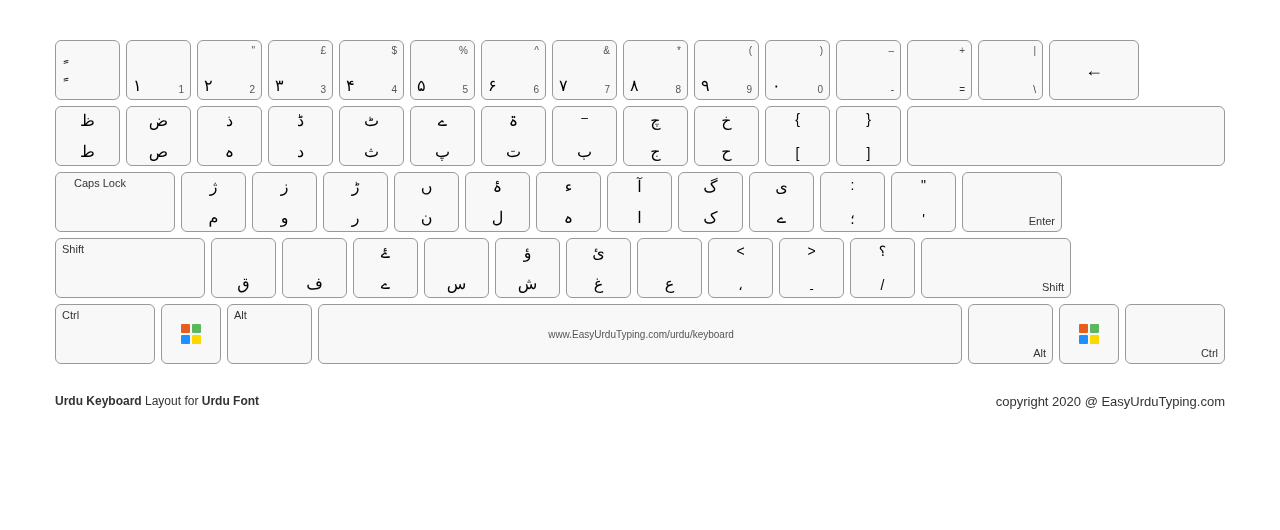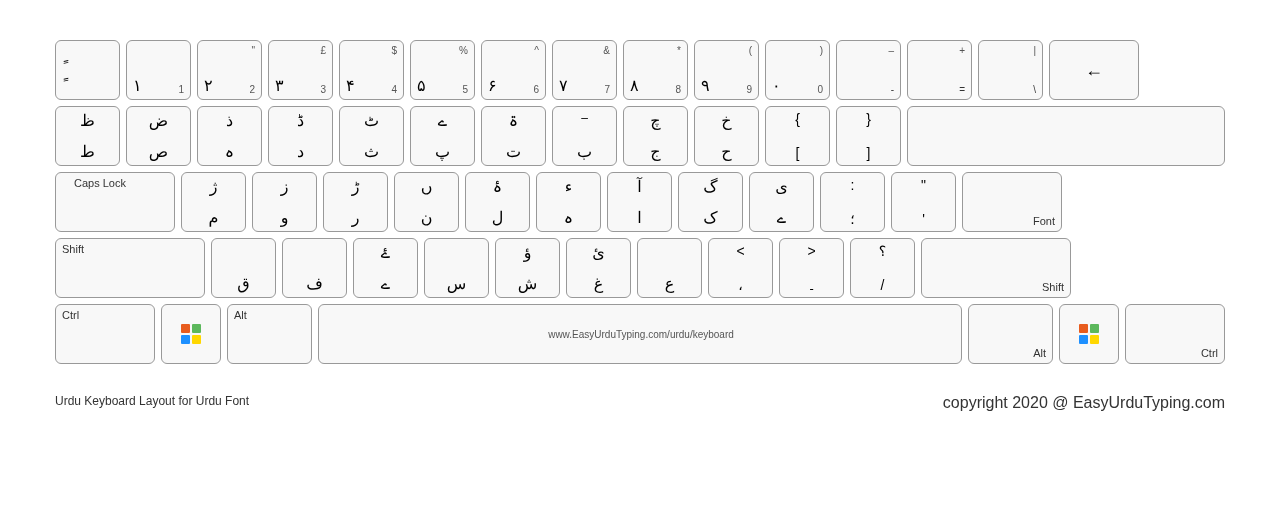--- a/index.html
+++ b/index.html
@@ -70,22 +70,22 @@
     .win-q3 { background: #1e90ff; }
     .win-q4 { background: #ffd700; }
     .footer {
       display: flex;
       justify-content: space-between;
       padding: 4px 55px 0 55px;
       font-size: 12px;
       color: #333;
     }
     .footer .left { font-weight: normal; }
-    .footer .left b { font-weight: normal; }
-    .footer .right { font-size: 16px; }
+    .footer .left b { font-weight: bold; }
+    .footer .right { font-size: 13px; }
     .num-key {
       display: flex;
       flex-direction: row;
       align-items: flex-start;
       justify-content: space-between;
       width: 100%;
     }
     .backspace-arrow {
       font-size: 18px;
     }
@@ -303,21 +303,21 @@
     </div>
     <div class="key key-regular">
       <div style="text-align:center;font-size:14px;">:</div>
       <div style="text-align:center;font-size:14px;">؛</div>
     </div>
     <div class="key key-regular">
       <div style="text-align:center;font-size:14px;">"</div>
       <div style="text-align:center;font-size:14px;">'</div>
     </div>
     <div class="key key-enter" style="min-width:100px;justify-content:flex-end;align-items:flex-end;">
-      <span class="key-label-right">Font</span>
+      <span class="key-label-right">Enter</span>
     </div>
   </div>
 
   <div class="key-row">
     <div class="key key-shift-l" style="min-width:150px;">
       <span class="key-label">Shift</span>
     </div>
     <div class="key key-regular">
       <div style="text-align:center;font-size:16px;direction:rtl;"></div>
       <div style="text-align:center;font-size:16px;direction:rtl;">ق</div>

